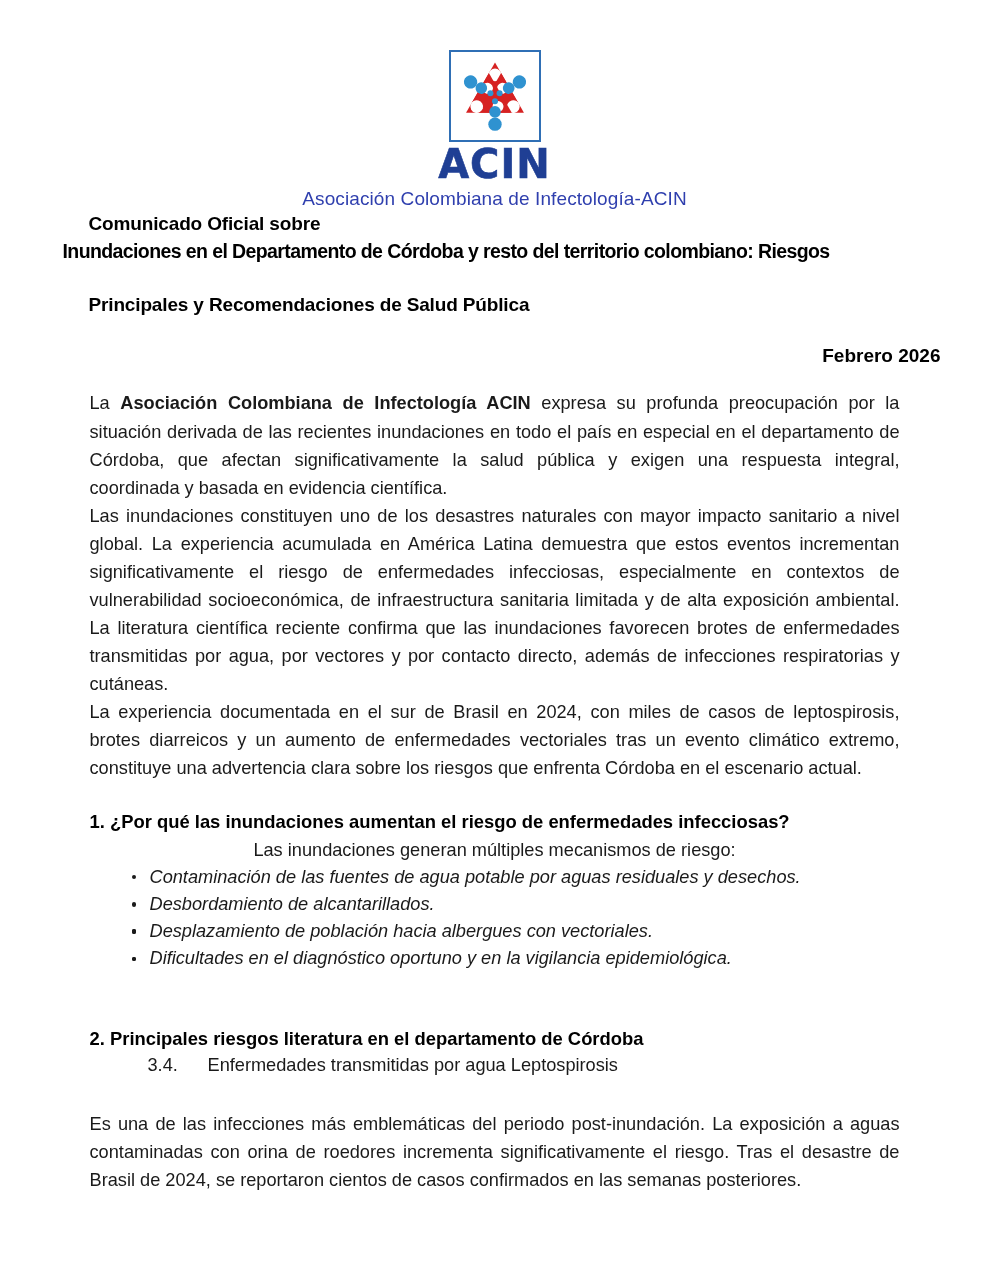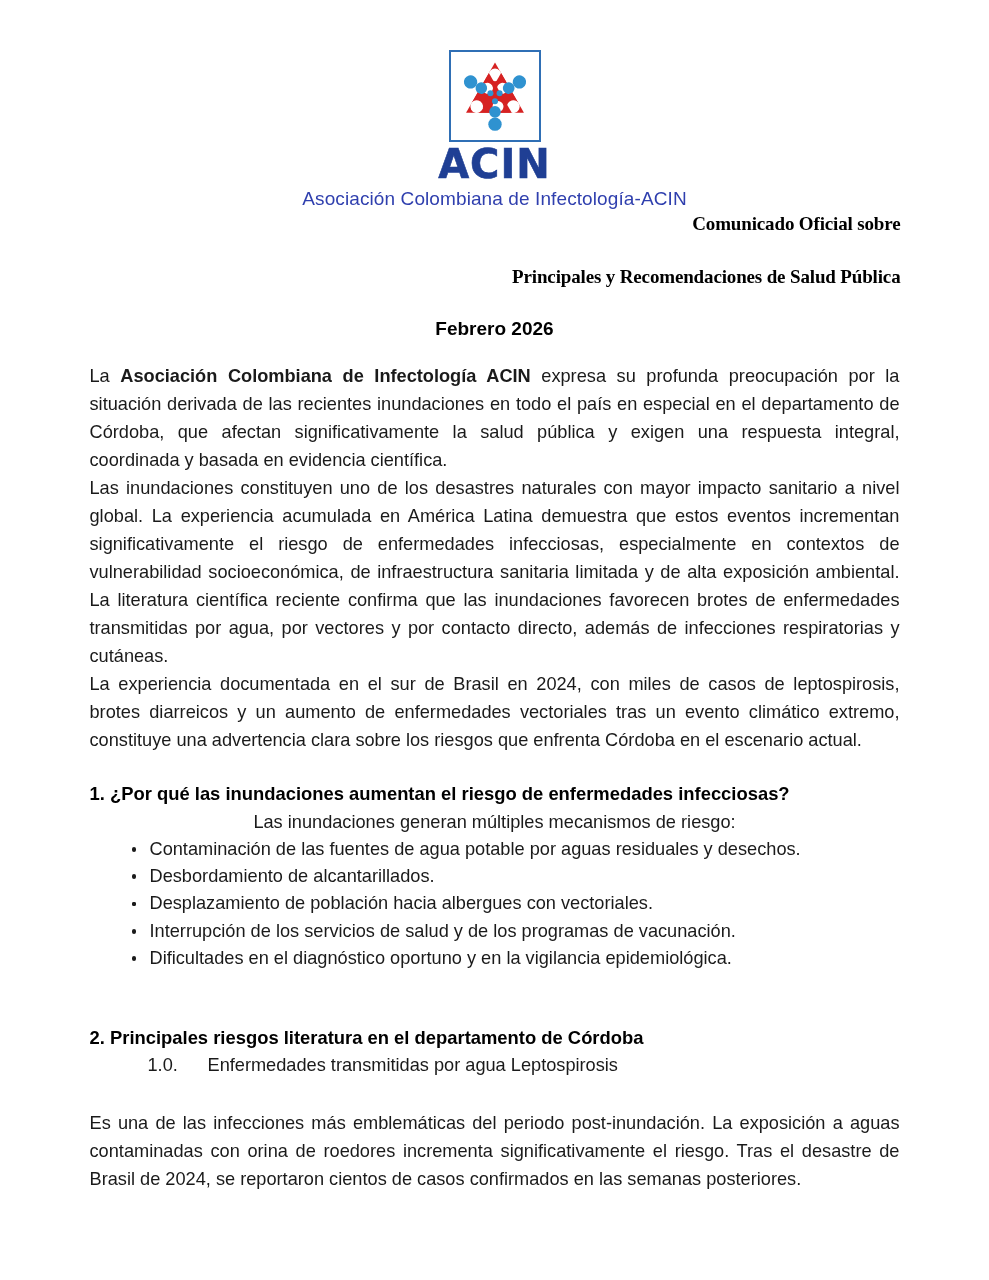--- a/index.html
+++ b/index.html
@@ -51,35 +51,34 @@
   .logo-tagline {
     font-size: 19px;
     line-height: 1.15;
     color: #2f3fae;
     margin-top: 4px;
     letter-spacing: 0.1px;
   }
 
   
   .doc-title {
-    text-align: right;
+    text-align: left;
     font-weight: 700;
     color: #000000;
     font-size: 19px;
     line-height: 1.42;
     margin: 0;
     padding: 0 40px;
     letter-spacing: -0.15px;
-    font-family: Liberation Serif, serif;
   }
   .doc-title.l1 { margin-top: 1px; }
   .doc-title.l2 { font-size: 19.5px; letter-spacing: -0.6px; padding: 0 14px; }
   .doc-title.l3 { margin-top: 26px; }
   .doc-date {
-    text-align: center;
+    text-align: right;
     font-weight: 700;
     font-size: 19px;
     color: #000000;
     margin-top: 27px;
   }
 
   
   .body-wrap {
     margin: 0 auto;
     width: 810px;
@@ -117,20 +116,21 @@
   .subsection .sub-num {
     width: 60px;
     flex: 0 0 60px;
     margin-left: 58px;
   }
 
   ul.bullets {
     list-style: none;
     margin: 0;
     padding: 0;
+    font-style: italic;
   }
   ul.bullets li {
     position: relative;
     padding-left: 60px;
     font-size: 18.2px;
     line-height: 1.50;
     color: #1a1a1a;
   }
   ul.bullets li .dot {
     position: absolute;
@@ -194,20 +194,21 @@
         </g>
       </g>
     </svg>
 
     <div class="logo-wordmark">ACIN</div>
     <div class="logo-tagline">Asociación Colombiana de Infectología-ACIN</div>
   </div>
 
   <div>
     <div class="doc-title l1">Comunicado Oficial sobre</div>
+    <div class="doc-title l2">Inundaciones en el Departamento de Córdoba y resto del territorio colombiano: Riesgos</div>
     <div class="doc-title l3">Principales y Recomendaciones de Salud Pública</div>
     <div class="doc-date">Febrero 2026</div>
   </div>
 
   <div class="body-wrap">
 
     <p class="para"><span>La </span><b>Asociación Colombiana de Infectología ACIN</b><span> expresa su profunda preocupación por la situación derivada de las recientes inundaciones en todo el país en especial en el departamento de Córdoba, que afectan significativamente la salud pública y exigen una respuesta integral, coordinada y basada en evidencia científica.</span></p>
 
     <p class="para">Las inundaciones constituyen uno de los desastres naturales con mayor impacto sanitario a nivel global. La experiencia acumulada en América Latina demuestra que estos eventos incrementan significativamente el riesgo de enfermedades infecciosas, especialmente en contextos de vulnerabilidad socioeconómica, de infraestructura sanitaria limitada y de alta exposición ambiental. La literatura científica reciente confirma que las inundaciones favorecen brotes de enfermedades transmitidas por agua, por vectores y por contacto directo, además de infecciones respiratorias y cutáneas.</p>
 
@@ -217,33 +218,33 @@
 
     <h2 class="section"><span class="num">1.</span> <span>¿Por qué las inundaciones aumentan el riesgo de enfermedades infecciosas?</span></h2>
 
     <p class="para nojust">Las inundaciones generan múltiples mecanismos de riesgo:</p>
 
     <ul class="bullets">
       <li><span class="dot"></span><span>Contaminación de las fuentes de agua potable por aguas residuales y desechos.</span></li>
       <li><span class="dot"></span><span>Desbordamiento de alcantarillados.</span></li>
       <li><span class="dot"></span></li>
       <li><span class="dot"></span><span>Desplazamiento de población hacia albergues con vectoriales.</span></li>
-      <li><span class="dot"></span><span>Interrupción de los servicios de salud y de los programas de vacunación.</span></li>
+      <li><span class="dot"></span></li>
       <li><span class="dot"></span><span>Dificultades en el diagnóstico oportuno y en la vigilancia epidemiológica.</span></li>
     </ul>
 
     <div class="spacer-md"></div>
 
 
     <div class="spacer-md"></div>
 
     <h2 class="section"><span class="num">2.</span> <span>Principales riesgos literatura en el departamento de Córdoba</span></h2>
 
     <div class="subsection">
-      <span class="sub-num">1.0.</span>
+      <span class="sub-num">3.4.</span>
       <span>Enfermedades transmitidas por agua Leptospirosis</span>
     </div>
 
     <div class="spacer-lg"></div>
 
     <p class="para">Es una de las infecciones más emblemáticas del periodo post-inundación. La exposición a aguas contaminadas con orina de roedores incrementa significativamente el riesgo. Tras el desastre de Brasil de 2024, se reportaron cientos de casos confirmados en las semanas posteriores.</p>
 
   </div>
 </div>
 

